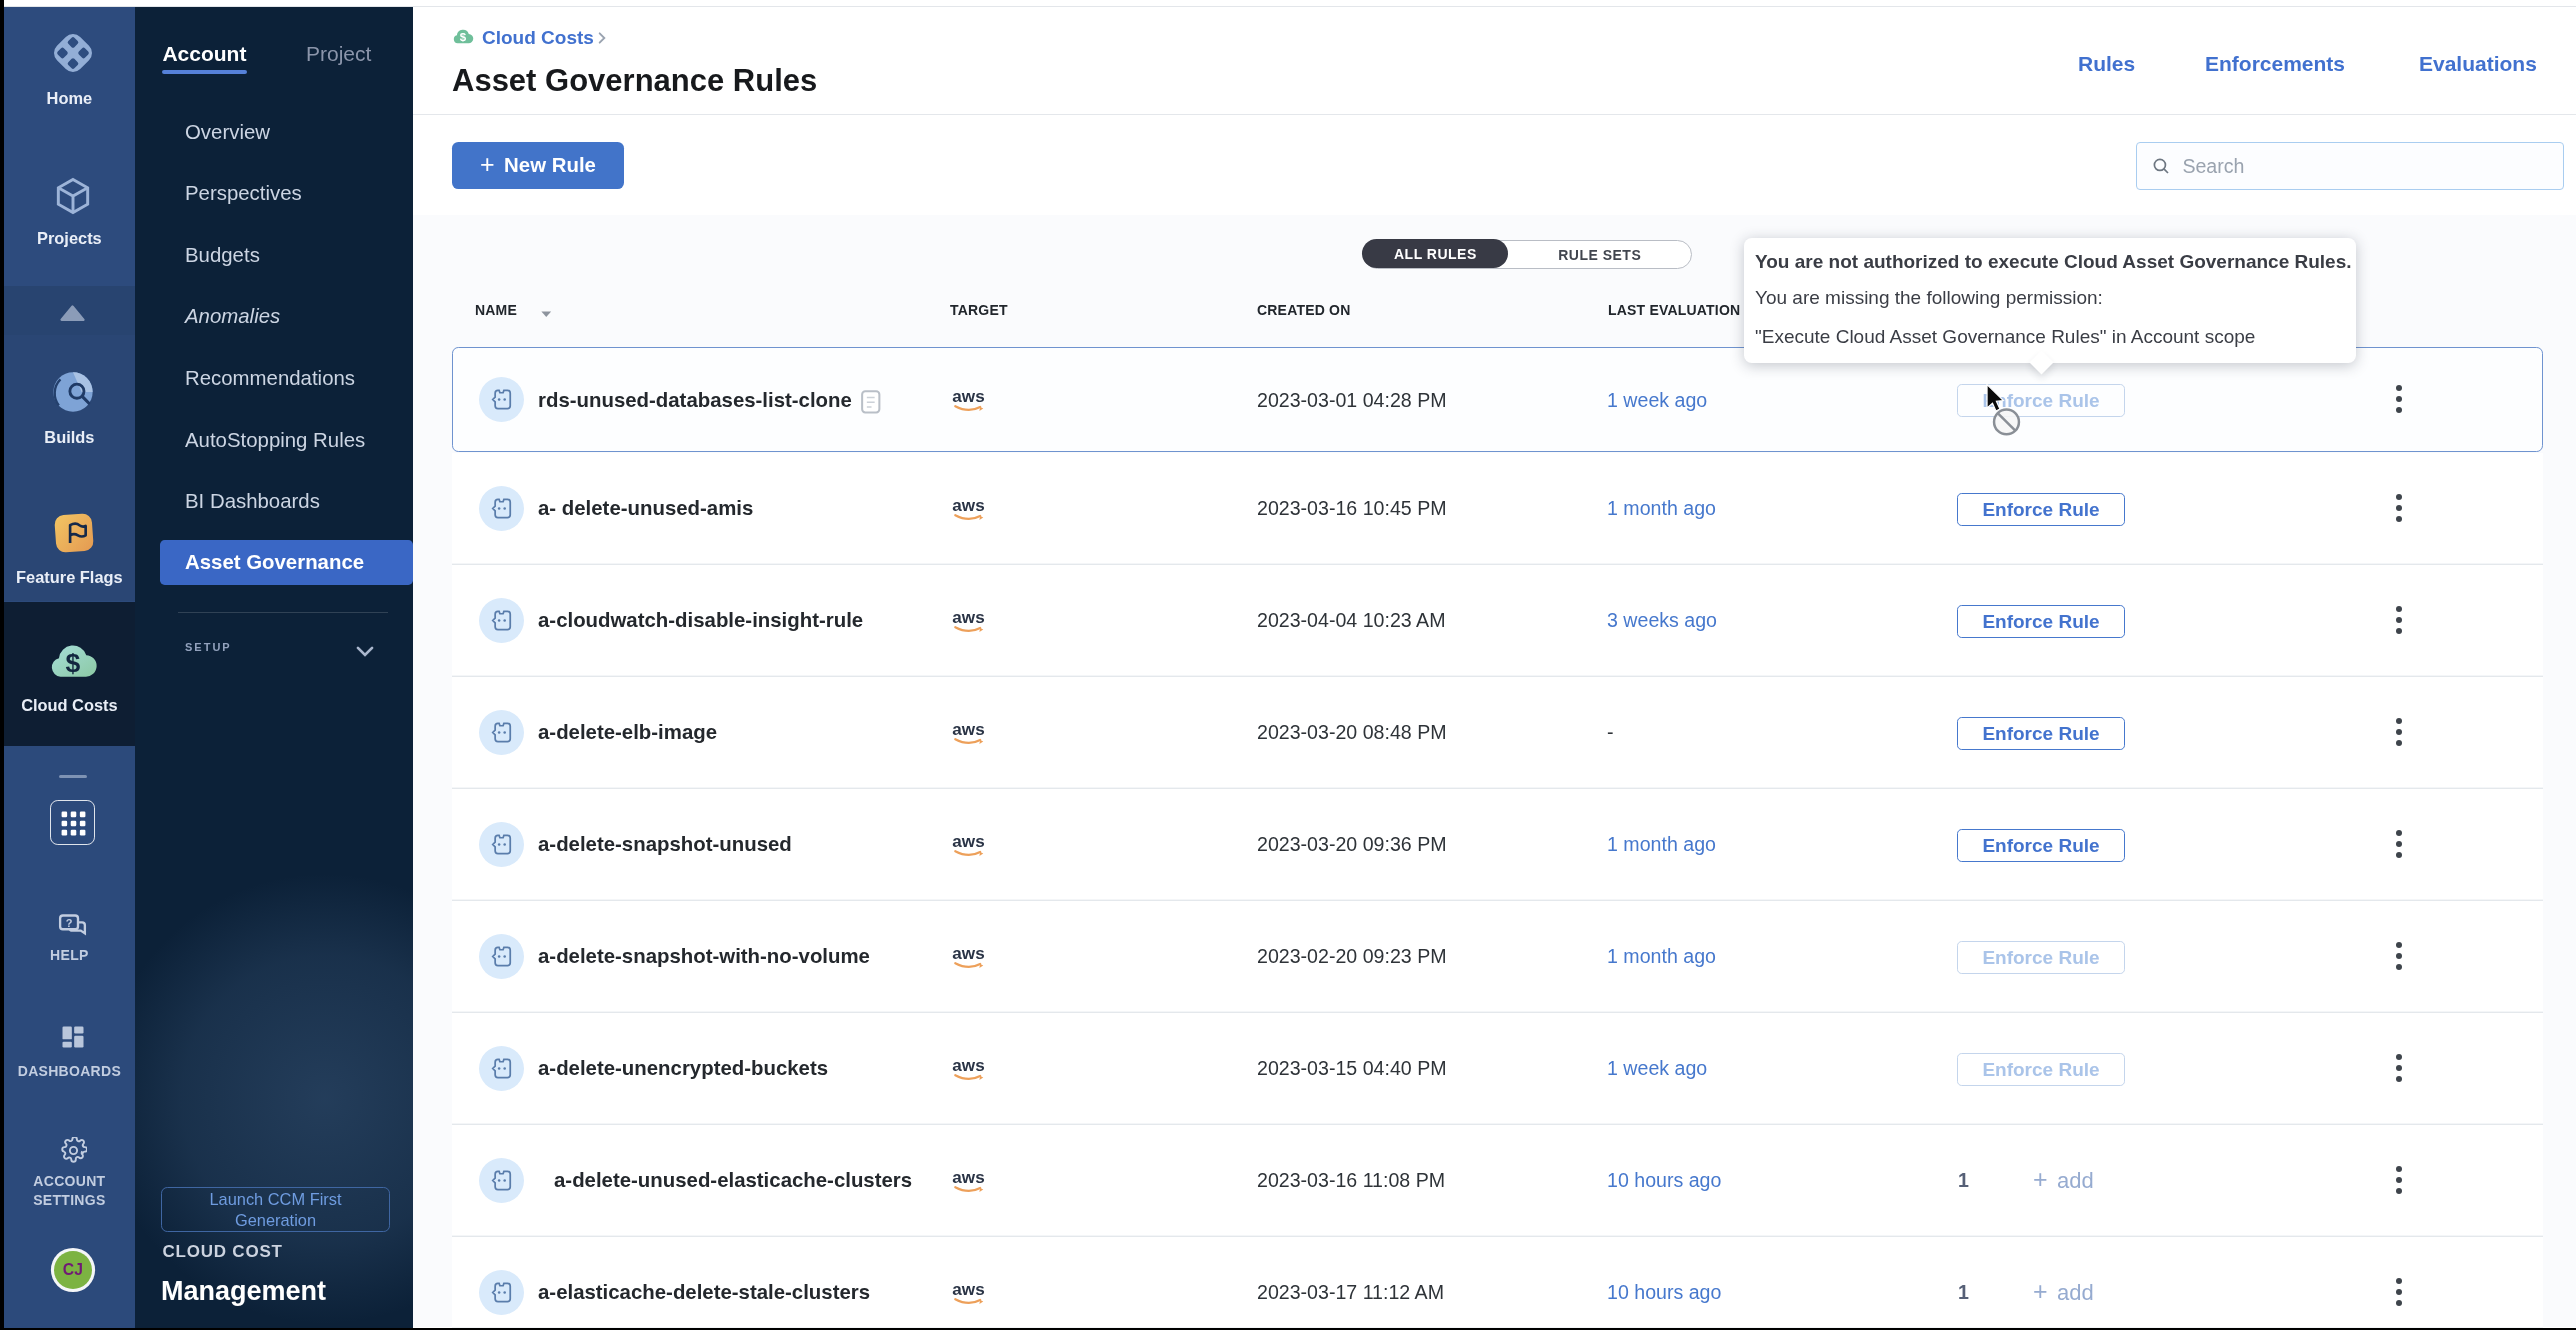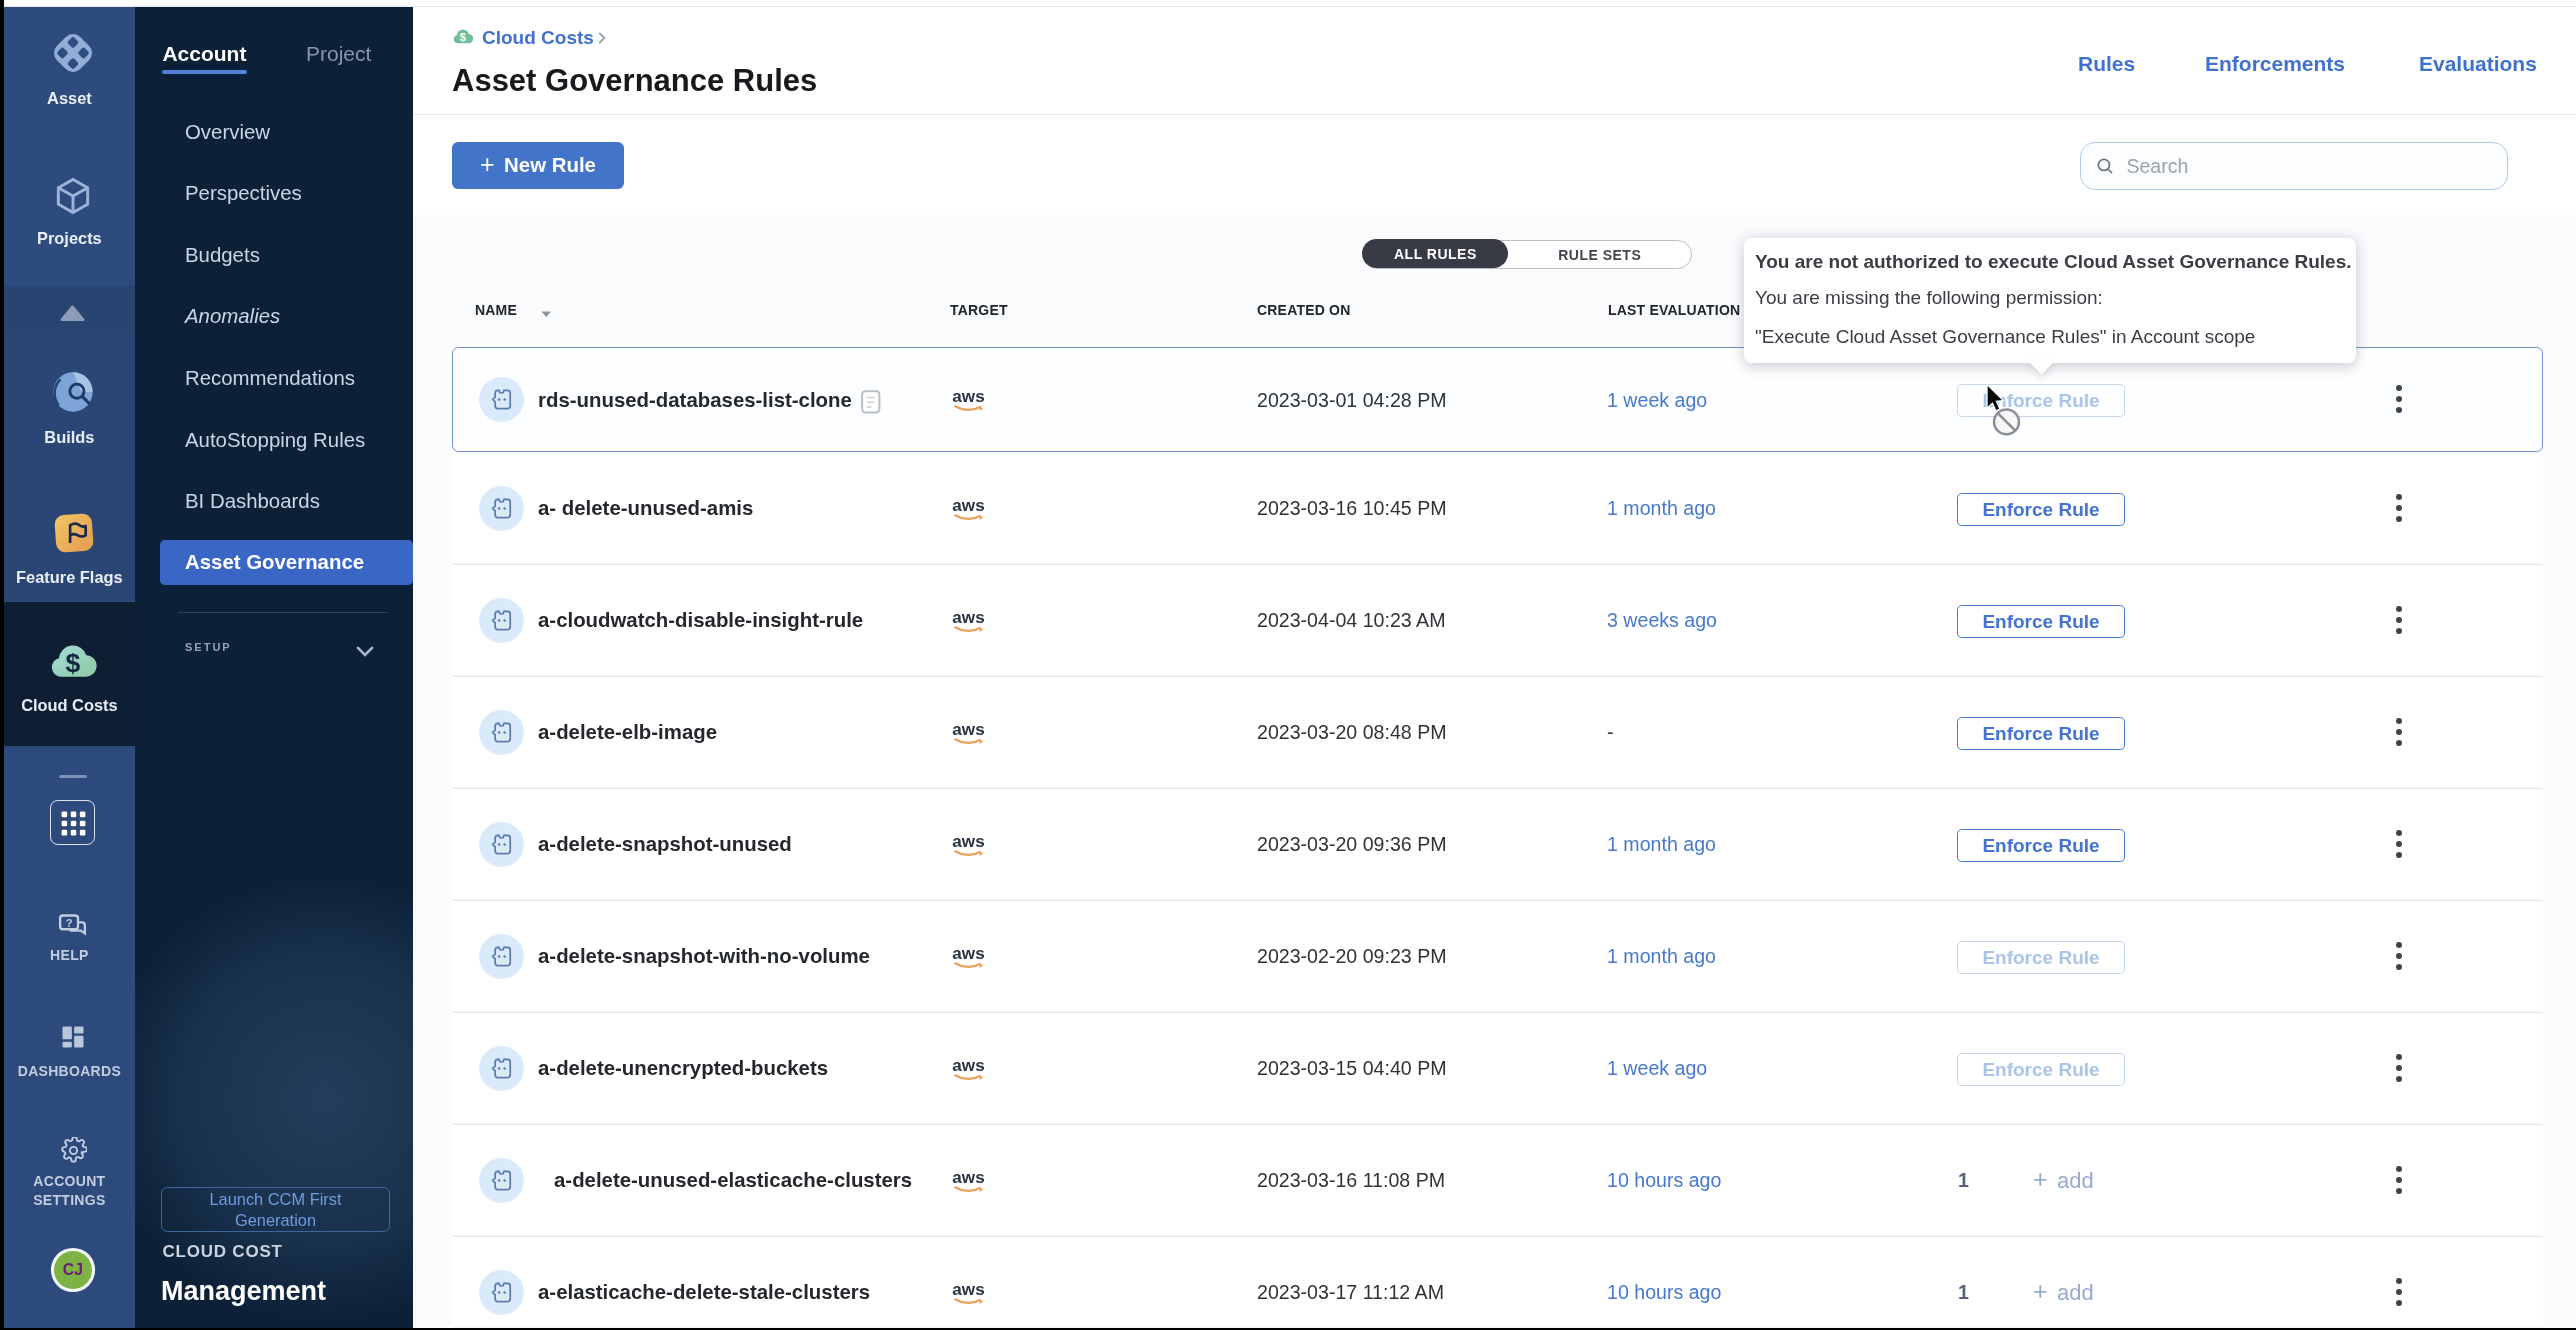--- a/index.html
+++ b/index.html
@@ -36,21 +36,21 @@
   #hdr-divider { left:0; top:107px; width:100%; height:0.8px; background:#e4e7eb; }
   #toolbar-divider { left:0; top:208px; width:100%; height:0.8px; background:#e7eaee; }
   #content-bg { left:0; top:208px; width:100%; height:1112px; background:#fafbfd; }
 
   .crumb { font-size:19px; font-weight:600; color:#4171cf; }
   #title { font-size:31px; font-weight:700; color:#17191c; letter-spacing:0; }
   .toplink { font-size:21px; font-weight:600; color:#4171cf; }
 
   #newrule { left:39px; top:135px; width:172px; height:47px; background:#4274c9; border-radius:6.3px;
     color:#fff; font-size:20.4px; font-weight:600; display:flex; align-items:center; justify-content:center; gap:9.4px; }
-  #search { left:1667px; top:135px; width:428px; height:48px; background:#fcfdff; border:1.6px solid #a9cdf0; border-radius:15px;
+  #search { left:1723px; top:135px; width:428px; height:48px; background:#fcfdff; border:1.6px solid #a9cdf0; border-radius:4px;
     display:flex; align-items:center; padding-left:14px; gap:11px; }
   #search span { color:#9aa3af; font-size:19.6px; }
 
   
   #pill { left:950px; top:233px; width:329px; height:29px; border-radius:15px; background:#fff; border:1.6px solid #b9bdc5; display:flex; }
   #pill .seg1 { width:146px; height:29px; margin:-1.6px 0 0 -1.6px; background:#383a45; border-radius:15px;
     color:#fff; display:flex; align-items:center; justify-content:center; font-size:14px; font-weight:700; letter-spacing:0.5px; }
   #pill .seg2 { flex:1; display:flex; align-items:center; justify-content:center; color:#41454e; font-size:14px; font-weight:700; letter-spacing:0.5px; }
 
   
@@ -87,21 +87,21 @@
     <div class="rail-sec-mid"></div>
     <div class="rail-sel"></div>
 
     <svg class="abs" style="left:44px;top:28px;" width="50" height="50" viewBox="0 0 64 64">
       <rect x="11" y="11" width="42" height="42" rx="13" fill="#93aed6" transform="rotate(45 32 32)"></rect>
       <rect x="26.5" y="13" width="11" height="11" rx="2.5" fill="#2e4d80" transform="rotate(45 32 18.5)"></rect>
       <rect x="26.5" y="40" width="11" height="11" rx="2.5" fill="#2e4d80" transform="rotate(45 32 45.5)"></rect>
       <rect x="13" y="26.5" width="11" height="11" rx="2.5" fill="#2e4d80" transform="rotate(45 18.5 32)"></rect>
       <rect x="40" y="26.5" width="11" height="11" rx="2.5" fill="#2e4d80" transform="rotate(45 45.5 32)"></rect>
     </svg>
-    <div class="rail-item rail-label" style="top:89px;">Asset</div>
+    <div class="rail-item rail-label" style="top:89px;">Home</div>
 
     <svg class="abs" style="left:47px;top:174px;" width="44" height="44" viewBox="0 0 24 24" fill="none" stroke="#9db4d8" stroke-width="1.6">
       <path d="M12 3 L20 7.5 L20 16.5 L12 21 L4 16.5 L4 7.5 Z"></path>
       <path d="M4 7.5 L12 12 L20 7.5 M12 12 L12 21"></path>
     </svg>
     <div class="rail-item rail-label" style="top:229px;">Projects</div>
 
     <svg class="abs" style="left:56px;top:305px;" width="25" height="16.4" viewBox="0 0 32 21">
       <path d="M16 2 L30 19 L2 19 Z" fill="#8b9cb8" stroke="#8b9cb8" stroke-width="3" stroke-linejoin="round"></path>
     </svg>

